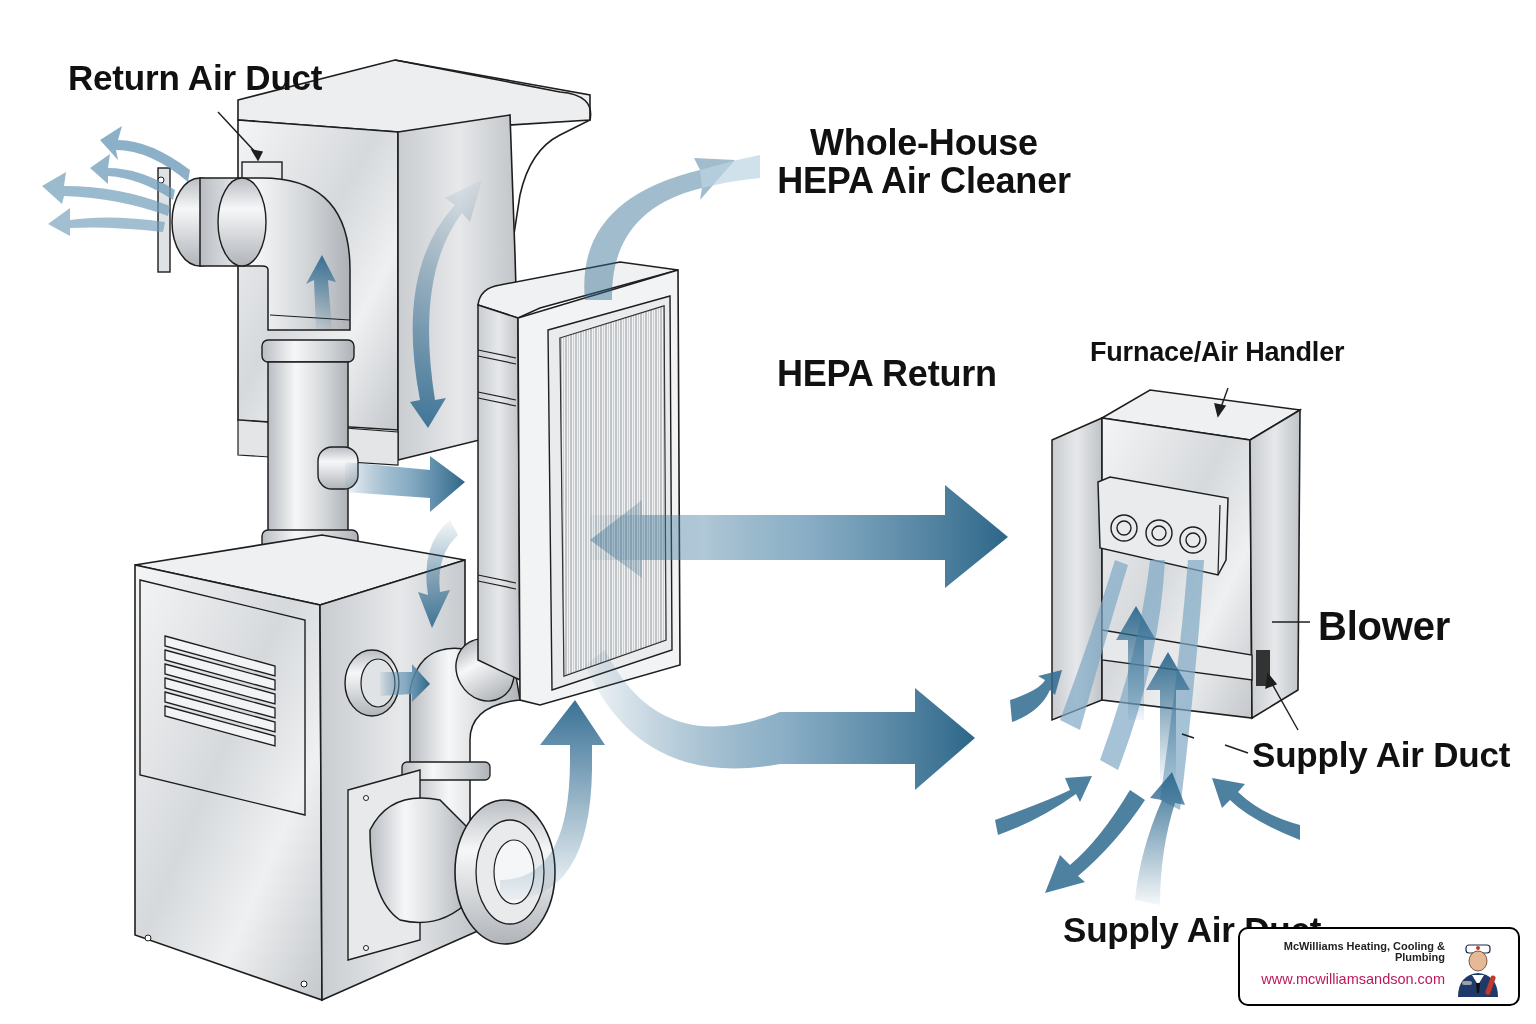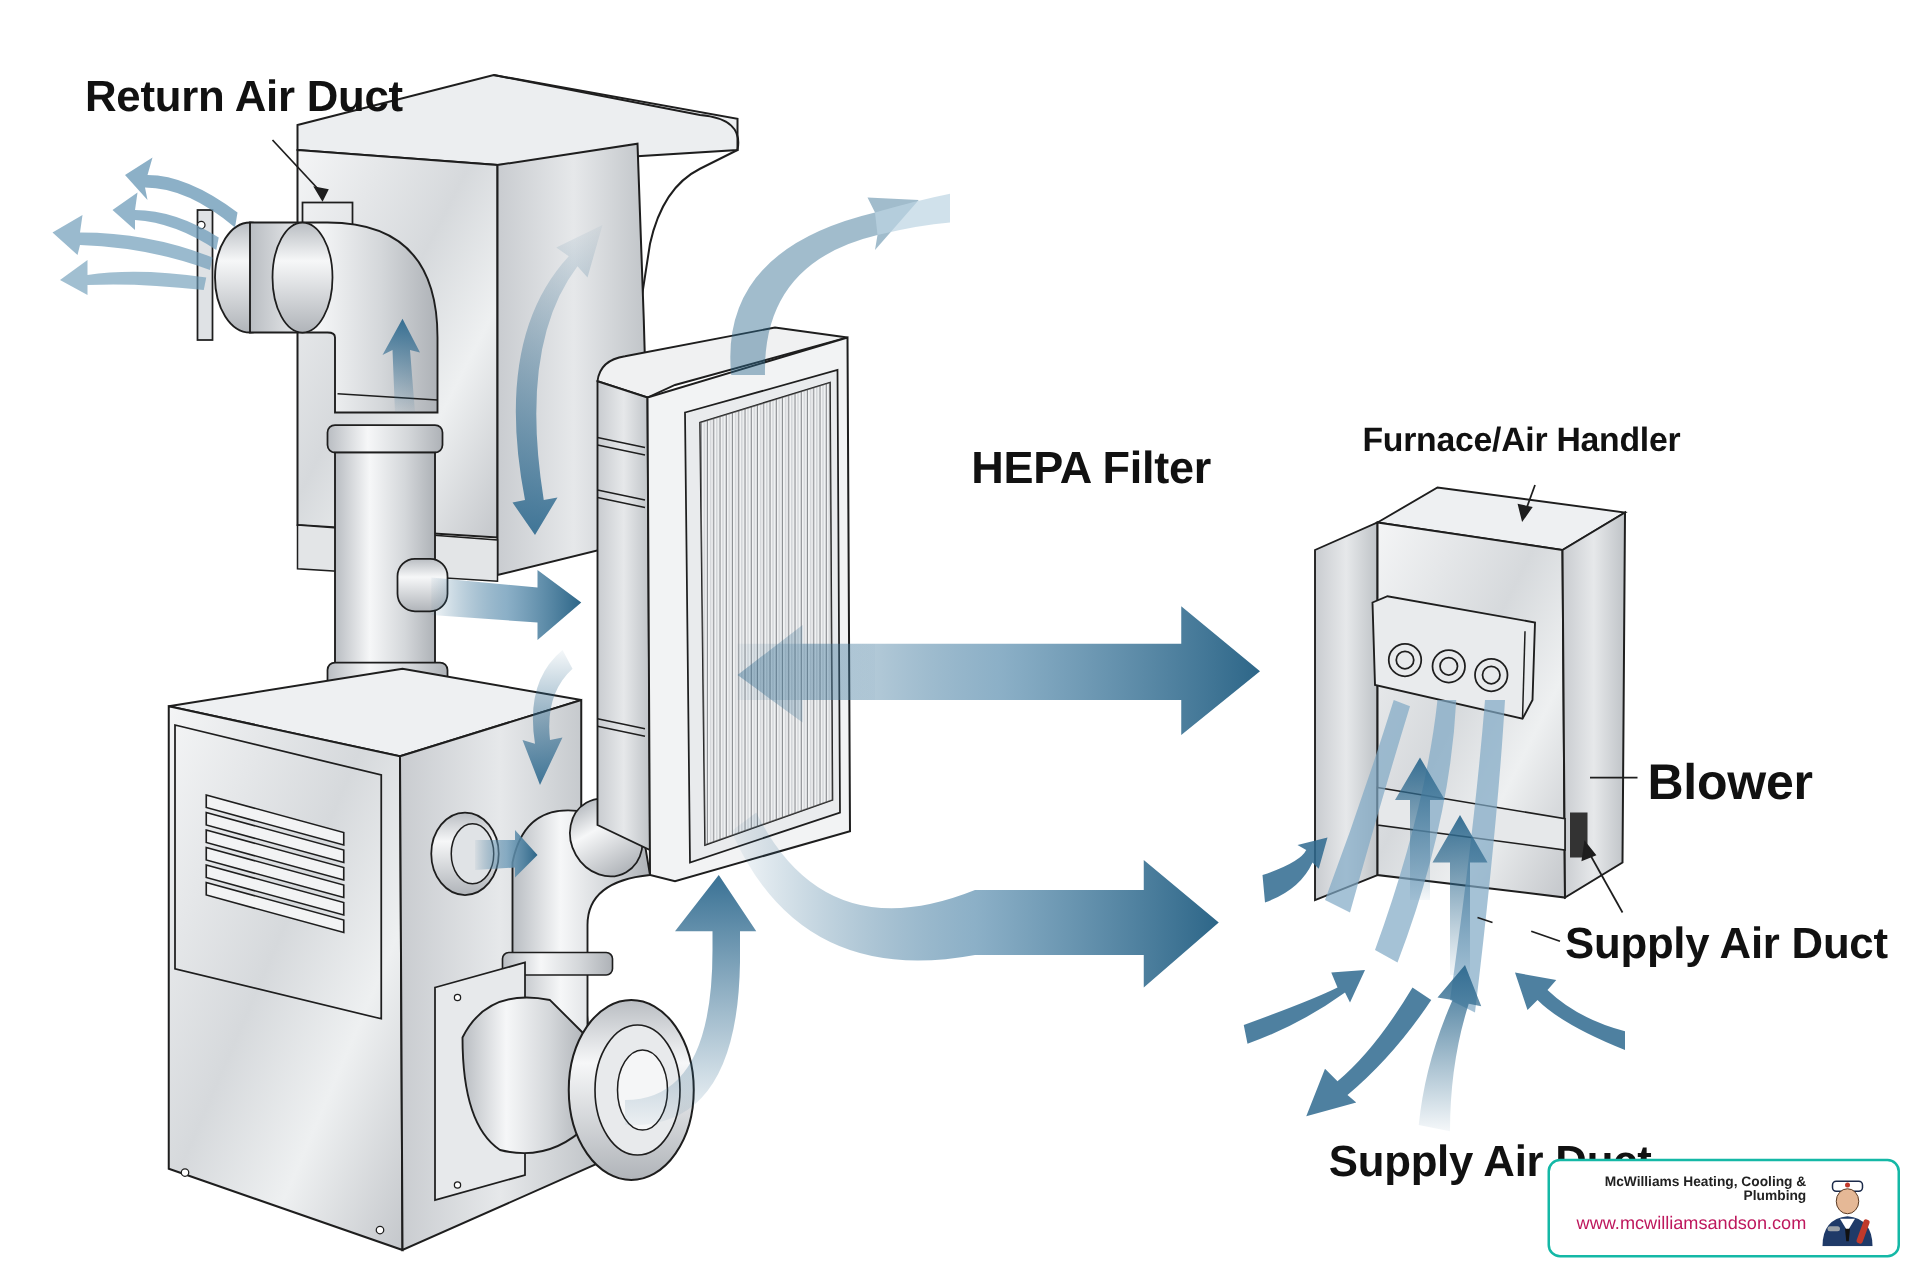--- a/index.html
+++ b/index.html
@@ -6,21 +6,21 @@
   body { width: 1536px; height: 1024px; position: relative; overflow: hidden; font-family: "Liberation Sans", sans-serif; }
   #stage { position: absolute; left: 0; top: 0; width: 1536px; height: 1024px; }
   .label { position: absolute; font-family: "Liberation Sans", sans-serif; font-weight: bold; color: #111; white-space: nowrap; line-height: 1.05; letter-spacing: -0.2px; }
   #lbl-return { left: 68px; top: 60px; font-size: 35px; }
   #lbl-whole { left: 768px; top: 124px; font-size: 36px; text-align: center; width: 312px; }
   #lbl-hepa-filter { left: 777px; top: 355px; font-size: 36px; }
   #lbl-furnace { left: 1090px; top: 338px; font-size: 27px; }
   #lbl-blower { left: 1318px; top: 605px; font-size: 40px; }
   #lbl-supply-right { left: 1252px; top: 737px; font-size: 35px; }
   #lbl-supply-bottom { left: 1063px; top: 912px; font-size: 35px; }
-  #brand-card { position: absolute; left: 1238px; top: 927px; width: 282px; height: 79px; background: #fff; border: 2px solid #14b8a6; border-radius: 10px; box-sizing: border-box; }
+  #brand-card { position: absolute; left: 1238px; top: 927px; width: 282px; height: 79px; background: #fff; border: 2px solid #000000; border-radius: 10px; box-sizing: border-box; }
   #brand-name { position: absolute; right: 73px; top: 12px; width: 200px; text-align: right; font-size: 11px; font-weight: bold; color: #222; line-height: 1.0; }
   #brand-url { position: absolute; right: 73px; top: 42px; font-size: 14.5px; color: #be185d; }
   #brand-logo { position: absolute; right: 12px; top: 10px; width: 56px; height: 58px; }
 </style>
 </head>
 <body>
 
 <div id="stage">
 <svg width="1536" height="1024" viewBox="0 0 1536 1024" xmlns="http://www.w3.org/2000/svg">
   <defs>
@@ -213,21 +213,25 @@
     <polygon points="1218,416 1215,404 1225,406"></polygon>
     <line x1="1272" y1="622" x2="1310" y2="622"></line>
     <line x1="1270" y1="680" x2="1298" y2="730"></line>
     <polygon points="1268,674 1266,688 1276,684"></polygon>
     <line x1="1225" y1="745" x2="1248" y2="753"></line>
     <line x1="1182" y1="734" x2="1194" y2="738"></line>
   </g>
 </svg>
 
 <div class="label" id="lbl-return">Return Air Duct</div>
-<div class="label" id="lbl-hepa-filter">HEPA Filter</div>
+<div class="label" id="lbl-whole">
+  <div>Whole-House</div>
+  <div>HEPA Air Cleaner</div>
+</div>
+<div class="label" id="lbl-hepa-filter">HEPA Return</div>
 <div class="label" id="lbl-furnace">Furnace/Air Handler</div>
 <div class="label" id="lbl-blower">Blower</div>
 <div class="label" id="lbl-supply-right">Supply Air Duct</div>
 <div class="label" id="lbl-supply-bottom">Supply Air Duct</div>
 
 <div id="brand-card">
   <div id="brand-name">McWilliams Heating, Cooling &amp; Plumbing</div>
   <div id="brand-url">www.mcwilliamsandson.com</div>
   <svg id="brand-logo" viewBox="0 0 56 58">
     <rect x="16" y="6" width="24" height="8" rx="3" fill="#ffffff" stroke="#1b2a4a" stroke-width="1.2"></rect>

